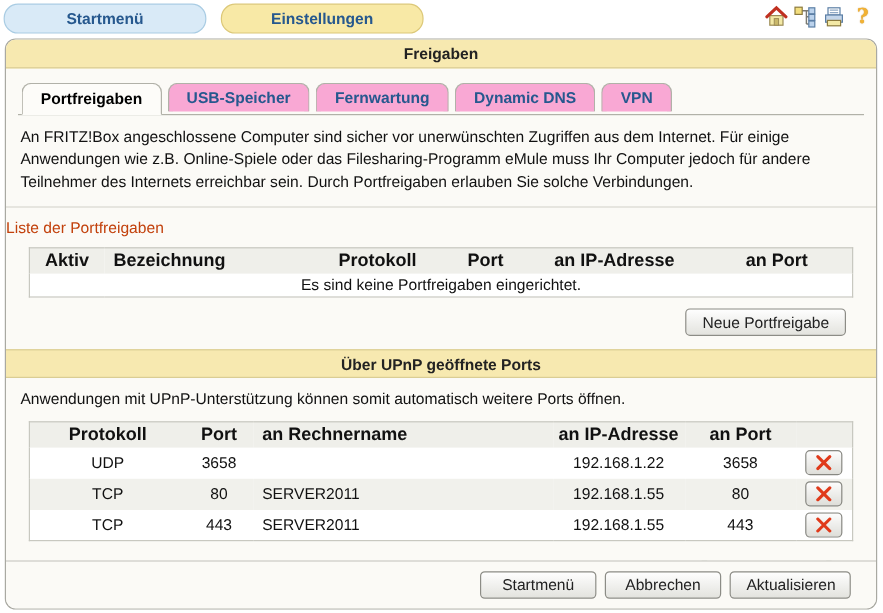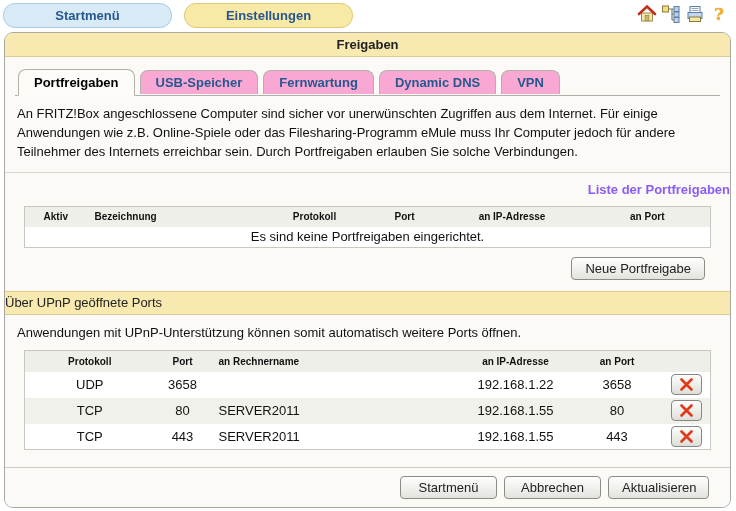--- a/index.html
+++ b/index.html
@@ -34,64 +34,64 @@
     border-radius: 9px;
     overflow: hidden;
   }
   .window-title {
     height: 24px; background: #F7E9B0; border-bottom: 1px solid #DACD94;
     display: flex; align-items: center; justify-content: center;
     font-weight: bold; color: #222;
   }
   
   .tabstrip {
-    display: flex; align-items: center; gap: 5px;
+    display: flex; align-items: flex-start; gap: 5px;
     margin: 12px 10px 0 10px; height: 27px;
     border-bottom: 1px solid #B1B1A8; padding-left: 3px;
   }
   .tab {
     height: 24px; padding: 0 15px;
     display: flex; align-items: center;
     background: #f9a8d4; color: #26588E; font-weight: bold;
     border: 1px solid #B1B1A8; border-bottom: none;
     border-radius: 8px 8px 0 0; cursor: pointer; white-space: nowrap;
   }
   .tab.active {
     height: 27px; background: #FDFCF9; color: #000;
     margin-bottom: -1px; border-bottom: 1px solid #FDFCF9;
   }
   
   .intro { margin: 9px 12px 10px 12px; line-height: 1.45; color: #111; }
   .hline { border-top: 1px solid #D8D8D0; margin: 0; }
   
-  .section-heading { text-align: right; font-weight: bold; margin: 9px 0 9px 0; color: #8b5cf6; }
+  .section-heading { text-align: left; font-weight: normal; margin: 9px 0 9px 0; color: #c2410c; }
   table.grid {
     width: 686px; margin: 0 auto; border-collapse: collapse;
     background: #fff; border: 1px solid #C8C8C0; table-layout: fixed;
   }
   table.grid th {
     background: #EFEFEA; font-weight: bold; height: 21px;
-    padding: 2px 4px; text-align: center; color: #111; font-size: 10px;
+    padding: 2px 4px; text-align: center; color: #111; font-size: 15px;
   }
   table.grid th.left, table.grid td.left { text-align: left; padding-left: 8px; }
   table.grid td { height: 20px; padding: 2px 4px; text-align: center; }
   .empty-row td { text-align: center; color: #111; }
   .btnrow { display: flex; justify-content: flex-end; margin: 9px 25px 11px 25px; }
   button.std {
     font-family: "Liberation Sans", sans-serif; font-size: 13px; color: #222;
     background: linear-gradient(#FEFEFE, #E3E3DE);
     border: 1px solid #8C8C86; border-radius: 4px;
     height: 23px; padding: 0 13px; cursor: pointer;
   }
   
   .upnp-band {
     height: 24px; background: #F7E9B0;
     border-top: 1px solid #DACD94; border-bottom: 1px solid #DACD94;
-    display: flex; align-items: center; justify-content: flex-start;
-    font-weight: normal; color: #222;
+    display: flex; align-items: center; justify-content: center;
+    font-weight: bold; color: #222;
   }
   .upnp-desc { margin: 9px 12px 8px 12px; line-height: 1.45; }
   table.grid tr.alt { background: #F1F1EC; }
   table.grid td.cell { height: 26px; }
   .del-btn {
     width: 31px; height: 21px; padding: 0;
     background: linear-gradient(#FDFDFD, #DEDED9);
     border: 1px solid #888882; border-radius: 4px;
     display: inline-flex; align-items: center; justify-content: center; cursor: pointer;
   }

